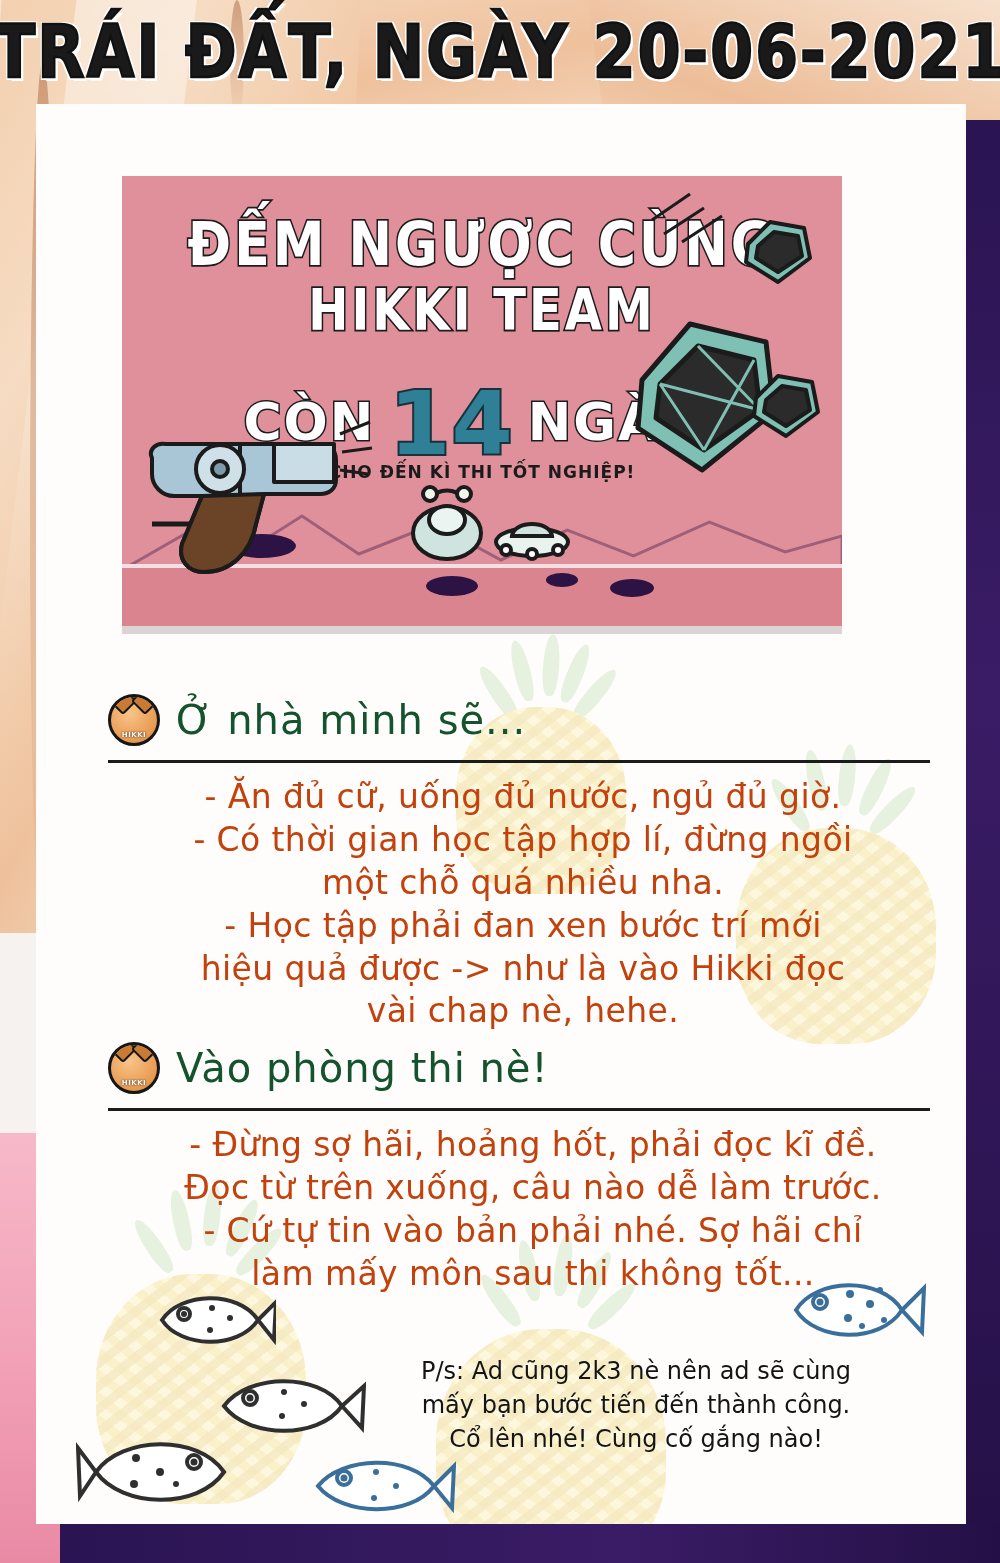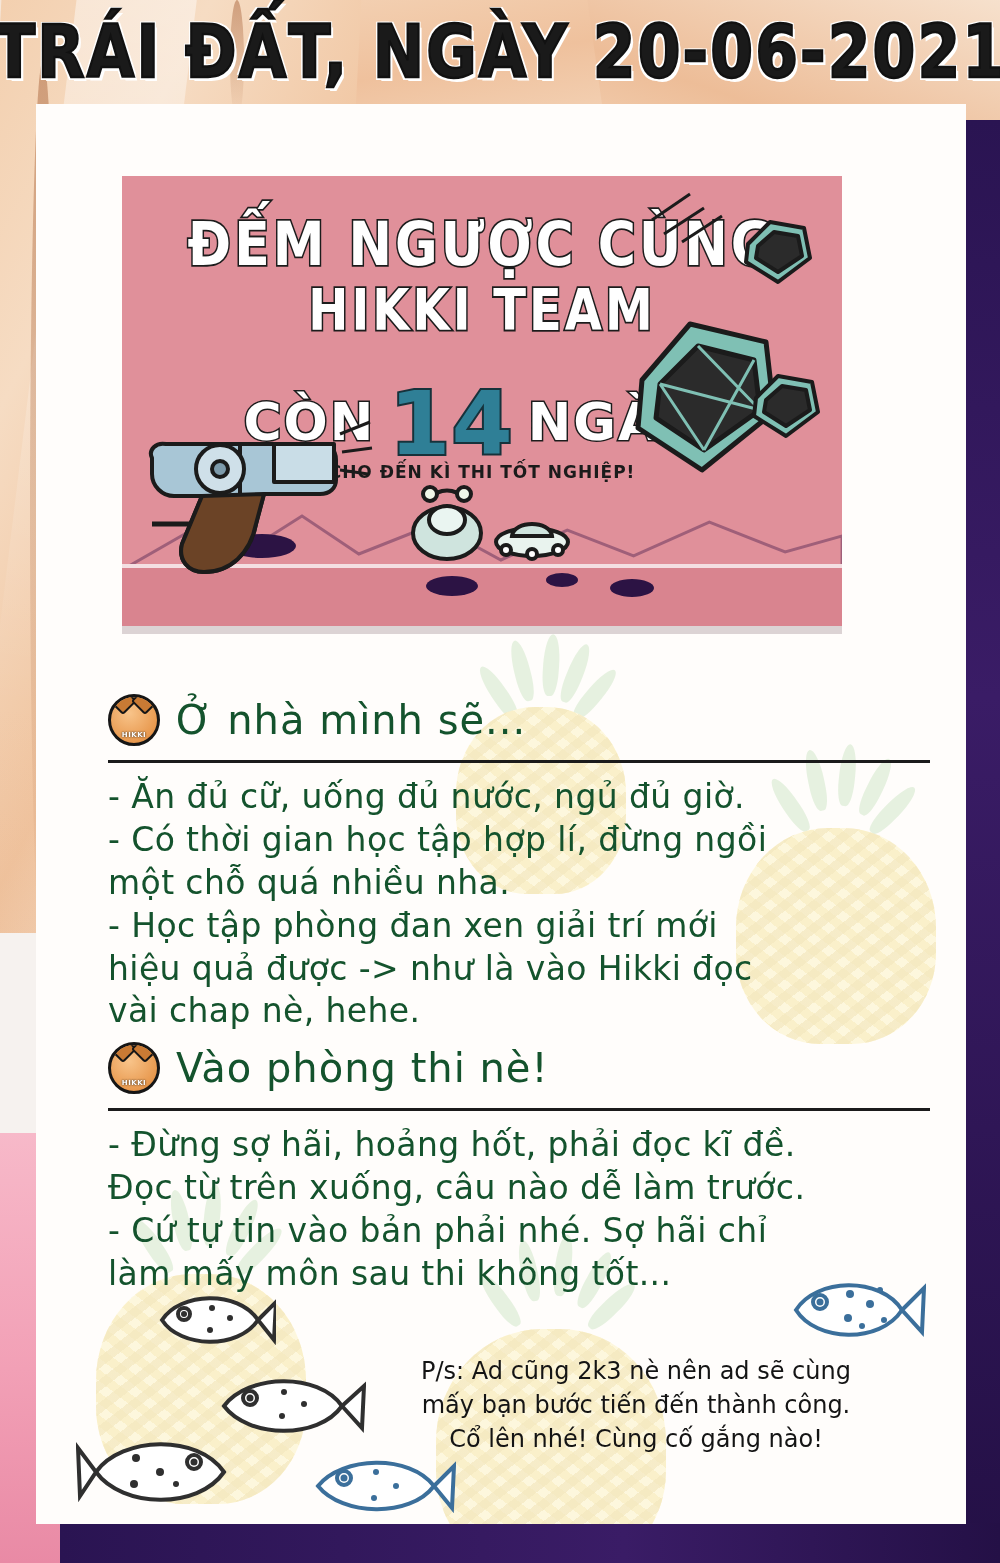--- a/index.html
+++ b/index.html
@@ -258,22 +258,23 @@
   }
   .hr {
     position: absolute;
     height: 3px;
     background: #1b1b1b;
   }
   .body-text {
     position: absolute;
     font-size: 33px;
     line-height: 1.30;
-    color: #14532d;
+    color: #c2410c;
     letter-spacing: .4px;
+    text-align: center;
   }
   .ps {
     position: absolute;
     font-size: 24px;
     line-height: 1.42;
     color: #141414;
     text-align: center;
     width: 620px;
     left: 290px;
   }
@@ -440,21 +441,21 @@
       <span class="tag">HIKKI</span>
     </div>
     <div class="section-title">Ở nhà mình sẽ...</div>
   </div>
   <div class="hr" style="left:72px; top:656px; width:822px;"></div>
 
   <div class="body-text" style="left:72px; top:672px; width:830px;">
     <div>- Ăn đủ cữ, uống đủ nước, ngủ đủ giờ.</div>
     <div>- Có thời gian học tập hợp lí, đừng ngồi</div>
     <div>một chỗ quá nhiều nha.</div>
-    <div>- Học tập phòng đan xen giải trí mới</div>
+    <div>- Học tập phải đan xen bước trí mới</div>
     <div>hiệu quả được -&gt; như là vào Hikki đọc</div>
     <div>vài chap nè, hehe.</div>
   </div>
 
   <div class="section-head" style="left:72px; top:938px;">
     <div class="avatar">
       <span class="ear l"></span>
       <span class="ear r"></span>
       <span class="tag">HIKKI</span>
     </div>

